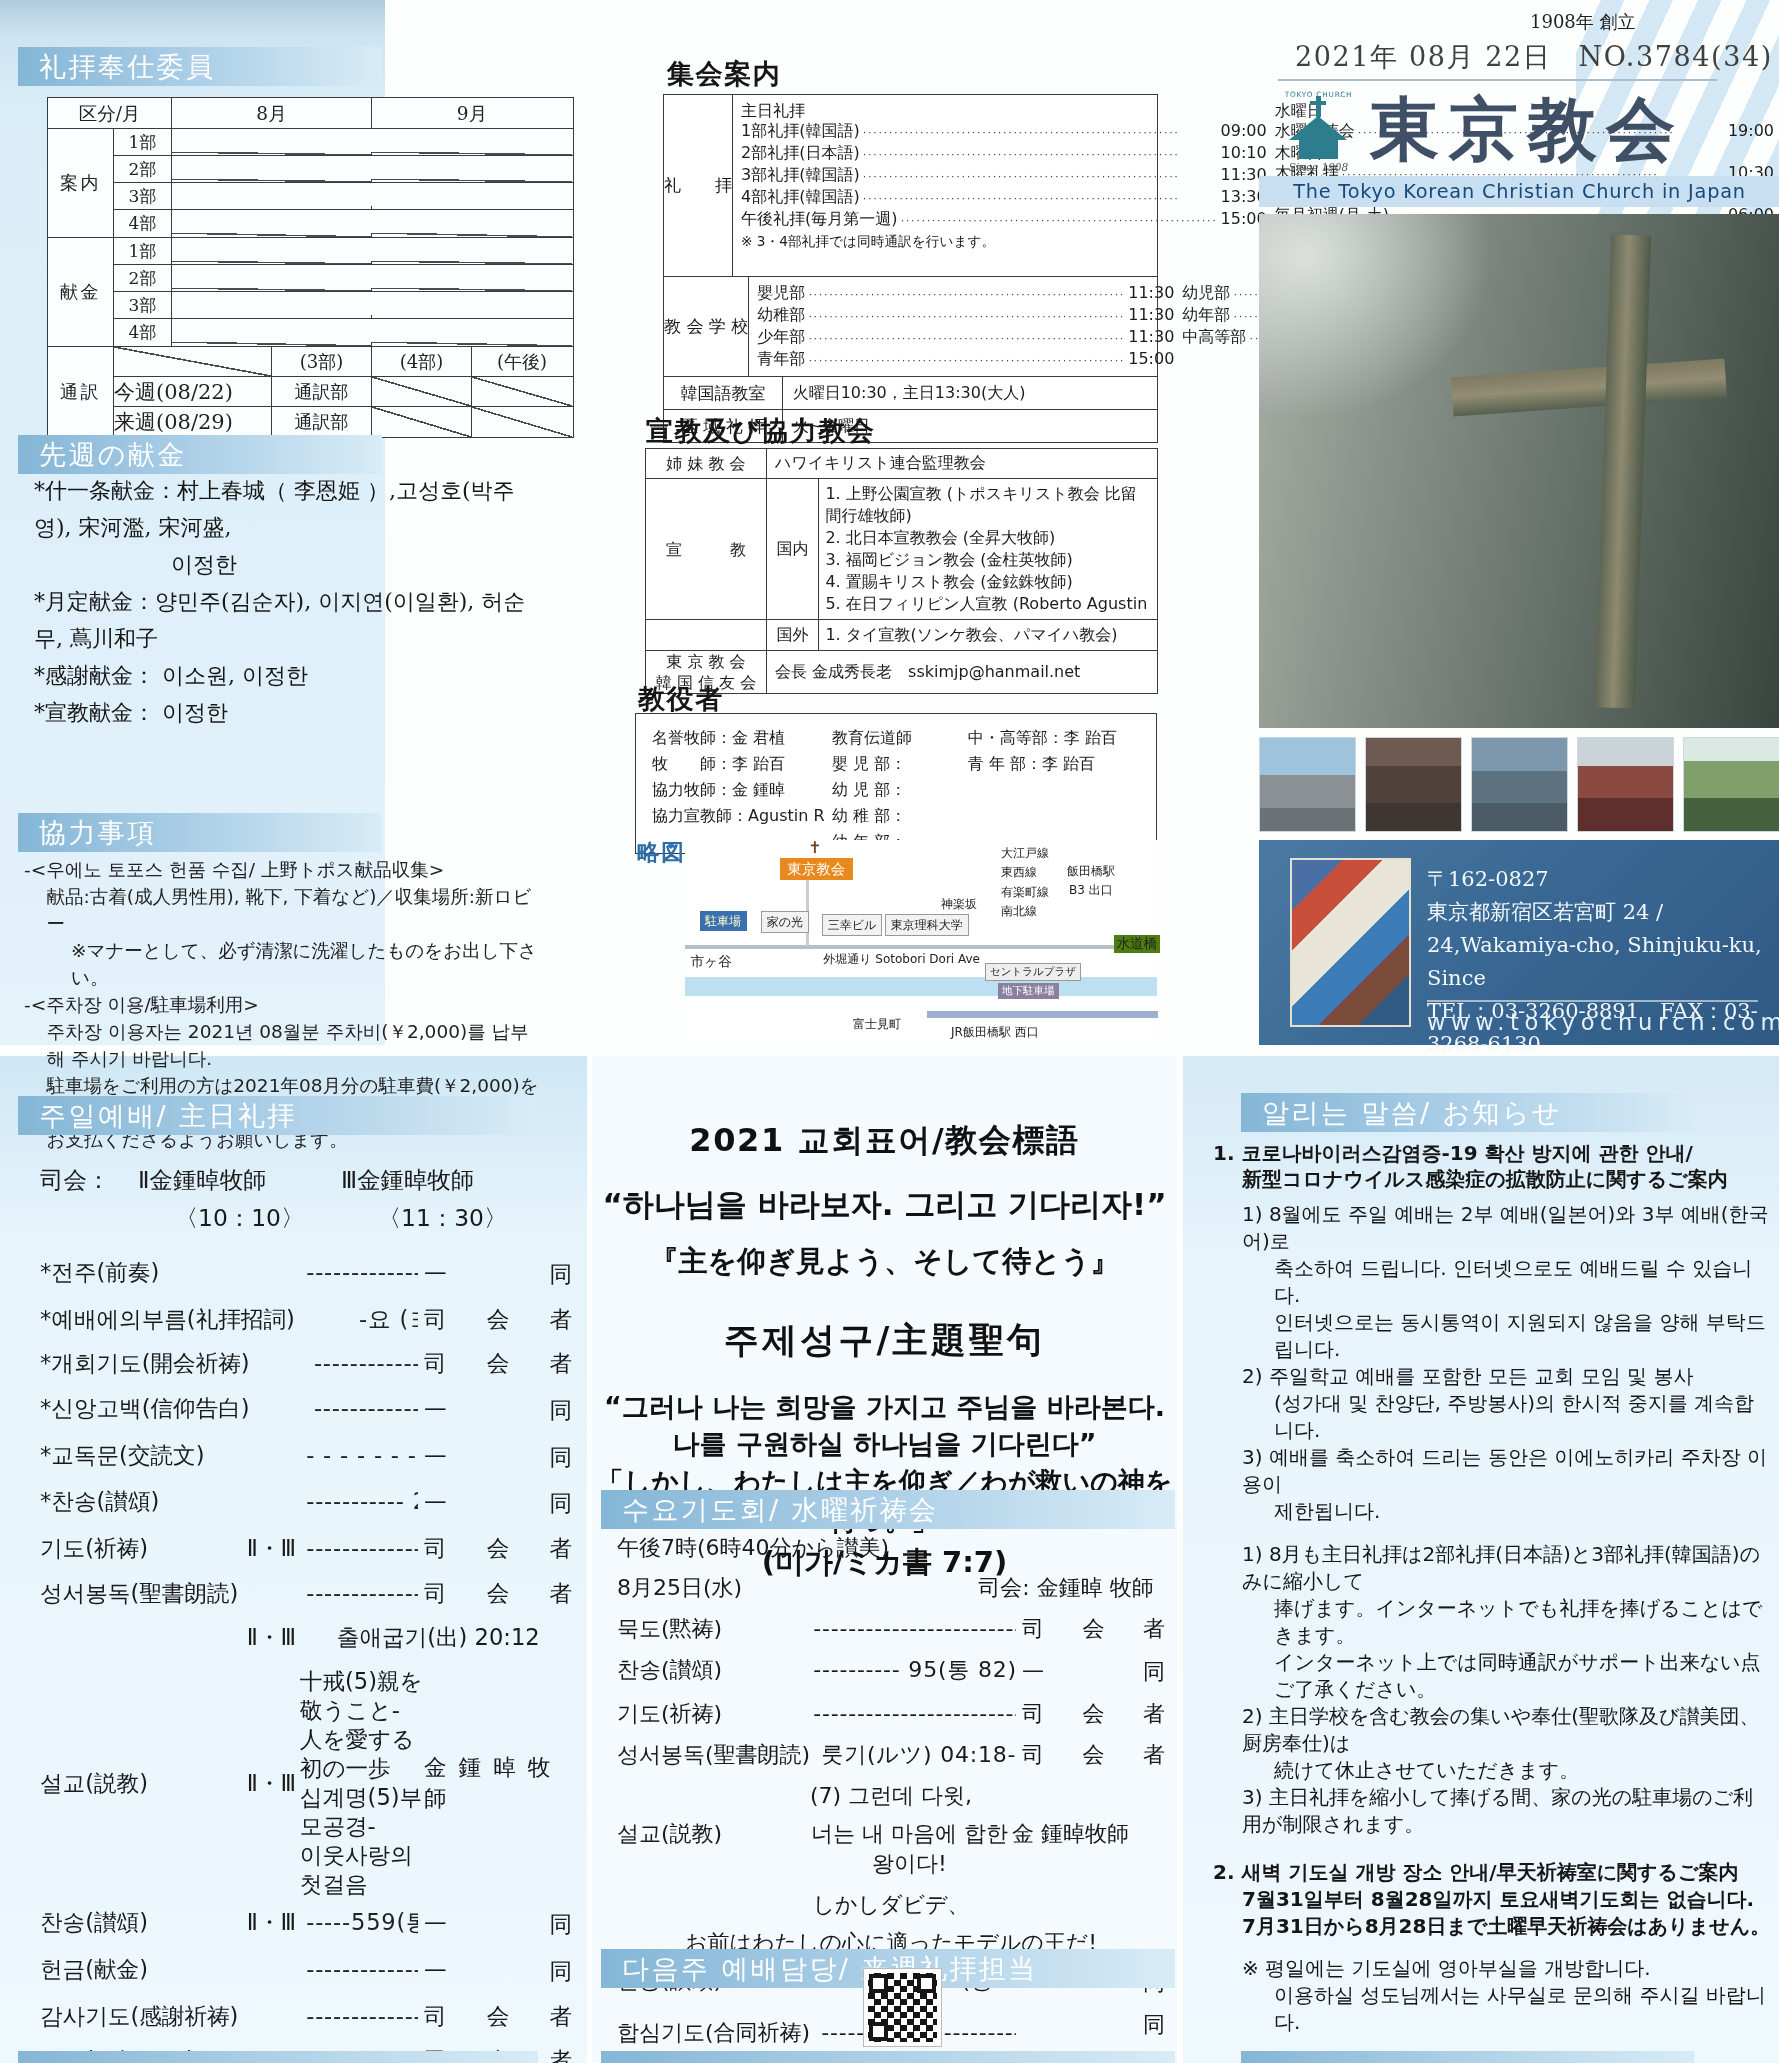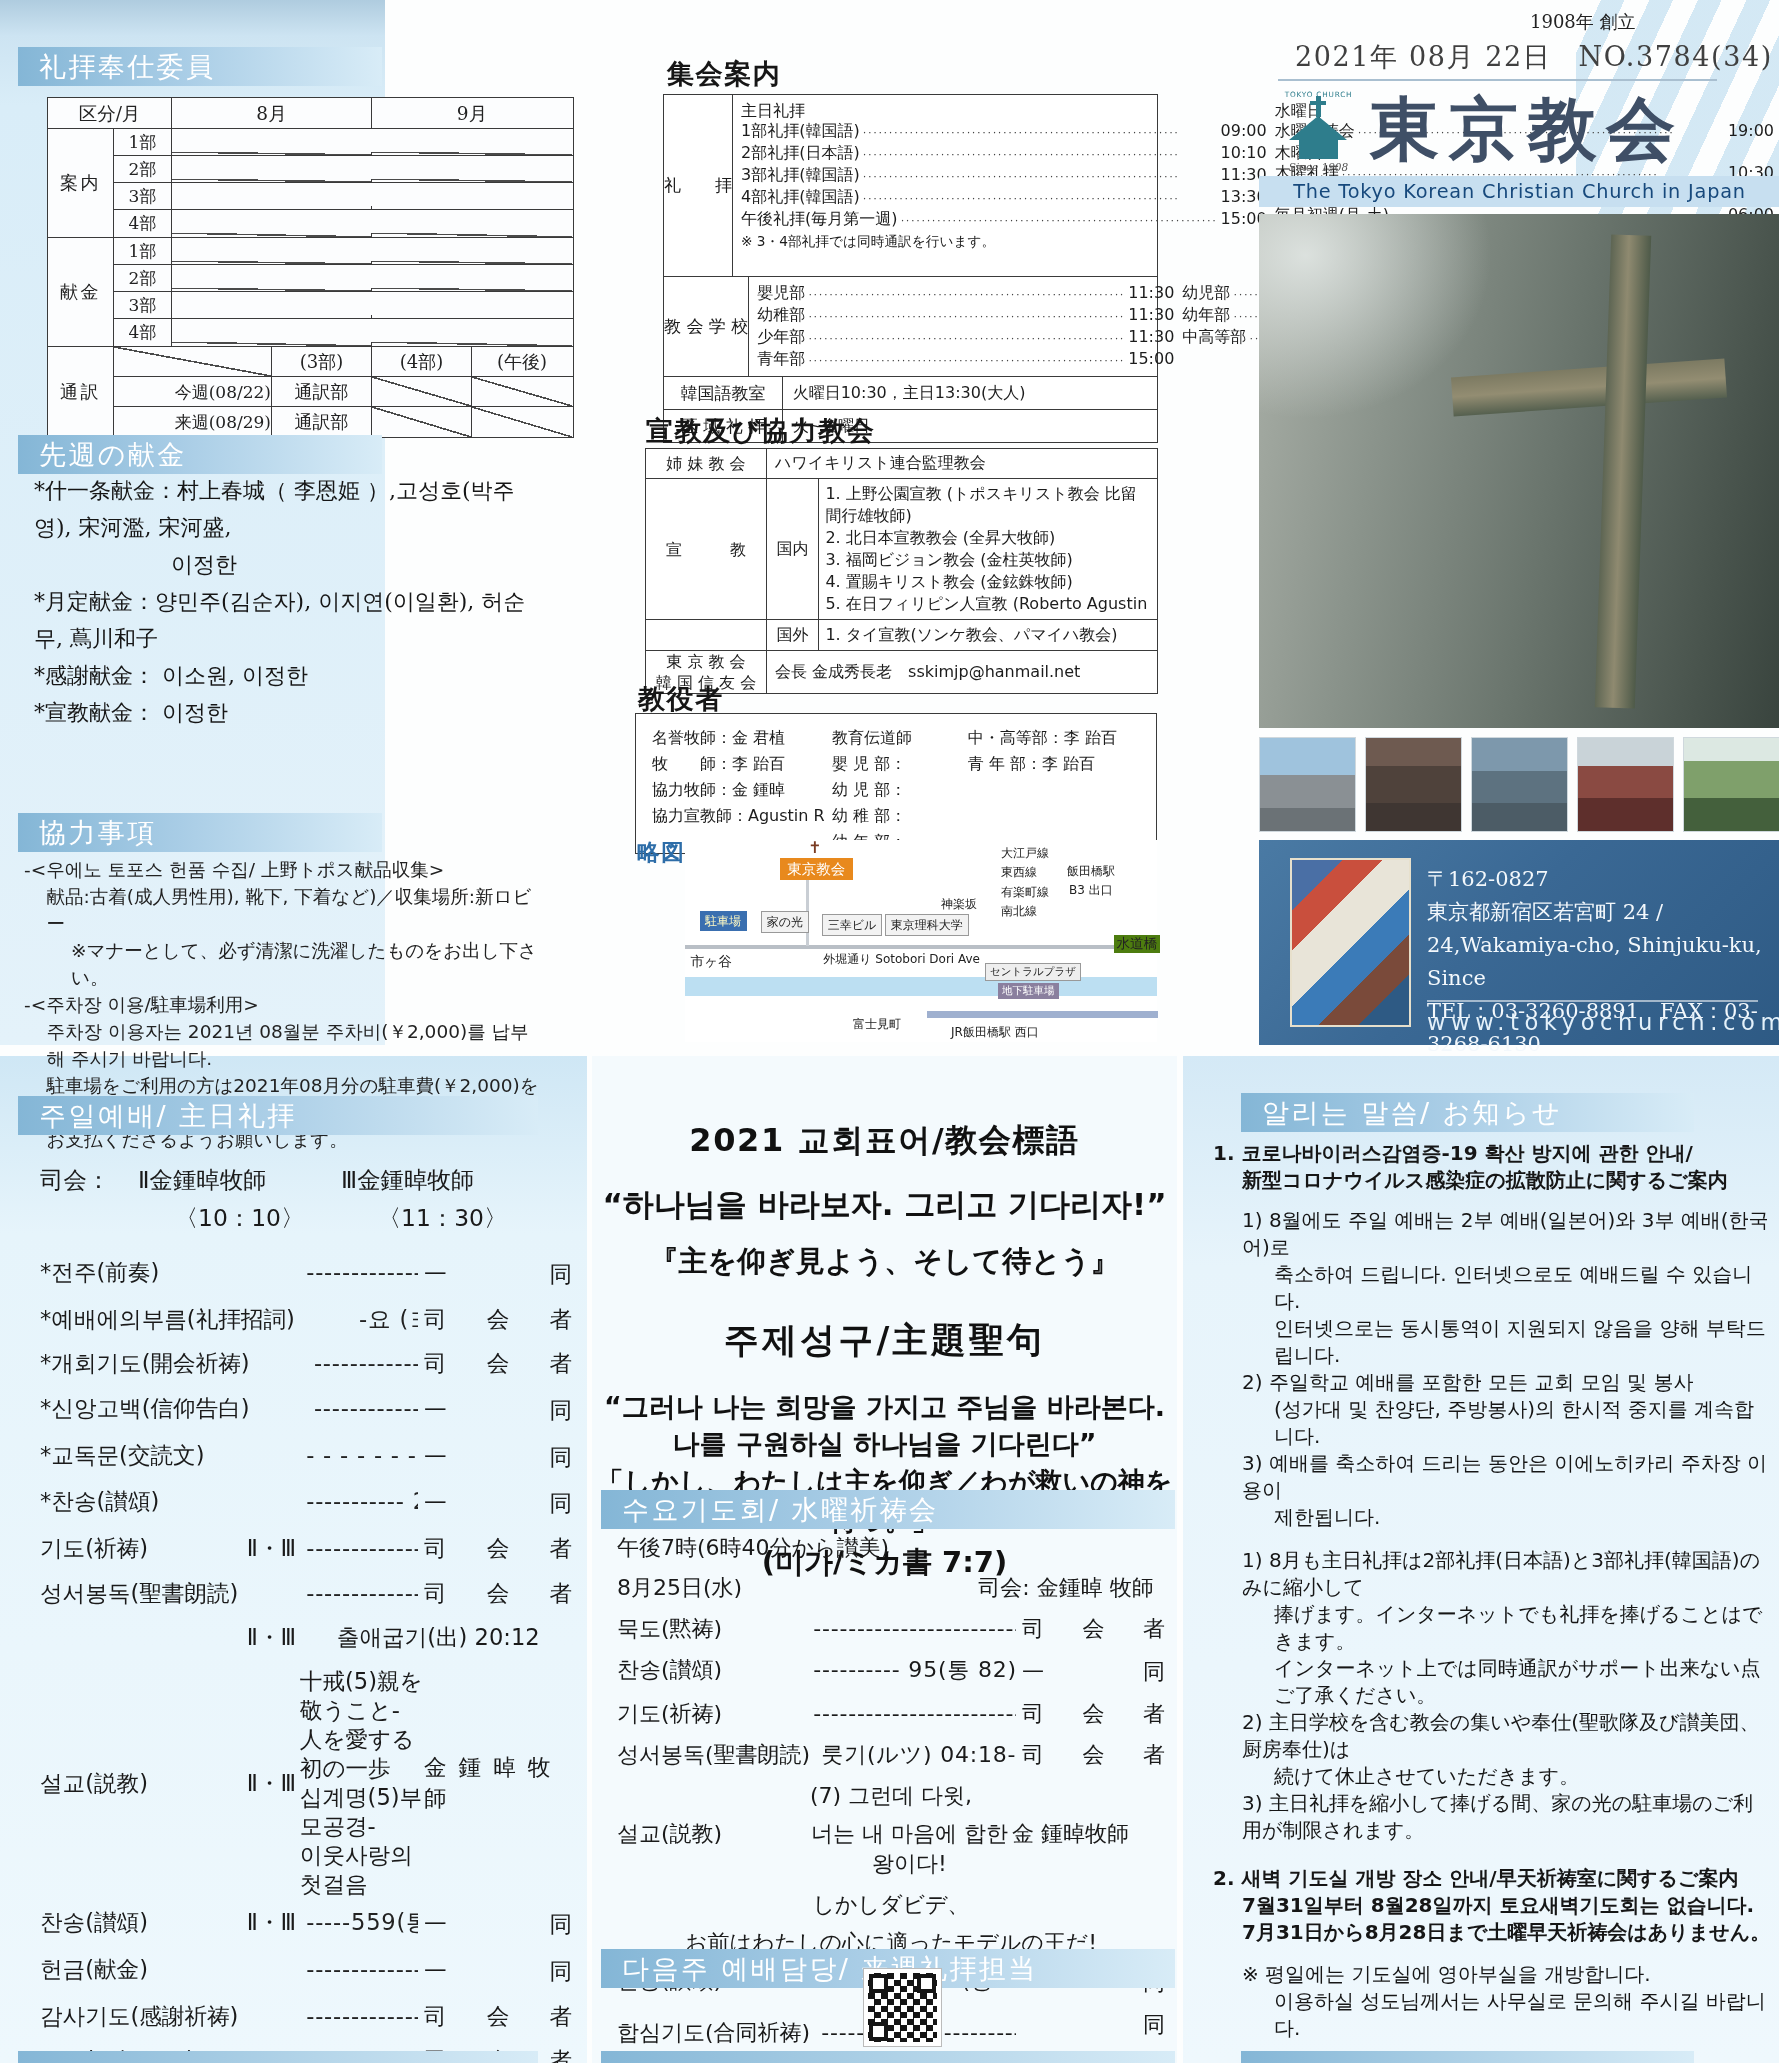--- a/index.html
+++ b/index.html
@@ -42,21 +42,21 @@
   .cgroup{display:flex;border-bottom:1.6px solid #3a3a3a;} .cgroup.last{border-bottom:0;}
   .glabel{width:66px;display:flex;align-items:center;justify-content:center;border-right:0.8px solid #3a3a3a;letter-spacing:2.4px;}
   .grows{flex:1;}
   .crow{display:flex;height:27px;line-height:27px;border-bottom:0.8px solid #3a3a3a;}
   .grows .crow:last-child{border-bottom:0;}
   .cpart{width:58px;text-align:center;border-right:0.8px solid #3a3a3a;font-size:17px;}
   .cmonth{width:200px;display:flex;border-right:0.8px solid #3a3a3a;margin-top:23px;} .cmonth:last-child{border-right:0;}
   .cmonth span{flex:1;text-align:center;overflow:hidden;}
   .diag{background-image:linear-gradient(to right top,transparent calc(50% - 0.8px),#4a4a4a calc(50% - 0.8px),#4a4a4a calc(50% + 0.8px),transparent calc(50% + 0.8px));}
   .irow{height:30px;line-height:30px;}
-  .ia{width:158px;text-align:right;border-right:0.8px solid #3a3a3a;font-size:17px;}
+  .ia{width:158px;text-align:left;border-right:0.8px solid #3a3a3a;font-size:21px;}
   .ib,.ic{width:100px;text-align:center;border-right:0.8px solid #3a3a3a;}
   .id{width:100px;text-align:center;}
 
   
   #offer-list{position:absolute;left:34px;top:472px;width:492px;font-size:22px;line-height:37px;
     font-family:"DejaVu Serif","Liberation Serif",serif;color:#161616;}
   .oind{padding-left:137px;}
   #coop-list{position:absolute;left:24px;top:856px;width:521px;font-size:18.5px;line-height:27px;color:#222;}
   .ci1{padding-left:22.6px;} .ci2{padding-left:47px;}
 
@@ -205,21 +205,21 @@
   .xtitle{flex:1;text-align:center;}
   .xpre{width:153px;}
   #qr{position:absolute;left:864px;top:1969px;width:77px;height:77px;border:4px solid #fff;outline:0.8px solid #bbb;
     background:repeating-conic-gradient(#151515 0% 25%,#fff 0% 50%) 0 0/13px 13px;}
   #qr i{position:absolute;width:19.3px;height:19.3px;border:4px solid #151515;background:#fff;}
   #qr .q1{left:0.8px;top:0.8px;} #qr .q2{right:0.8px;top:0.8px;} #qr .q3{left:0.8px;bottom:0.8px;}
 
   
   #ann-content{position:absolute;left:1213px;top:1140px;width:559px;font-size:20px;line-height:27px;color:#161616;}
   .ann-h{font-weight:700;} .ann-h.mt{margin-top:21px;}
-  .ann-h2{padding-left:29px;margin-bottom:13px;}
+  .ann-h2{padding-left:29px;margin-bottom:7px;font-family:Liberation Mono, monospace;}
   .ann-list{margin-bottom:16px;}
   .ann-line.first{padding-left:29px;}
   .ann-line.cont{padding-left:61px;}
   .ann-bold{font-weight:700;padding-left:29px;}
   .ann-list.notes{margin-top:14.5px;}
 </style>
 </head>
 <body>
 
 <div class="page">

